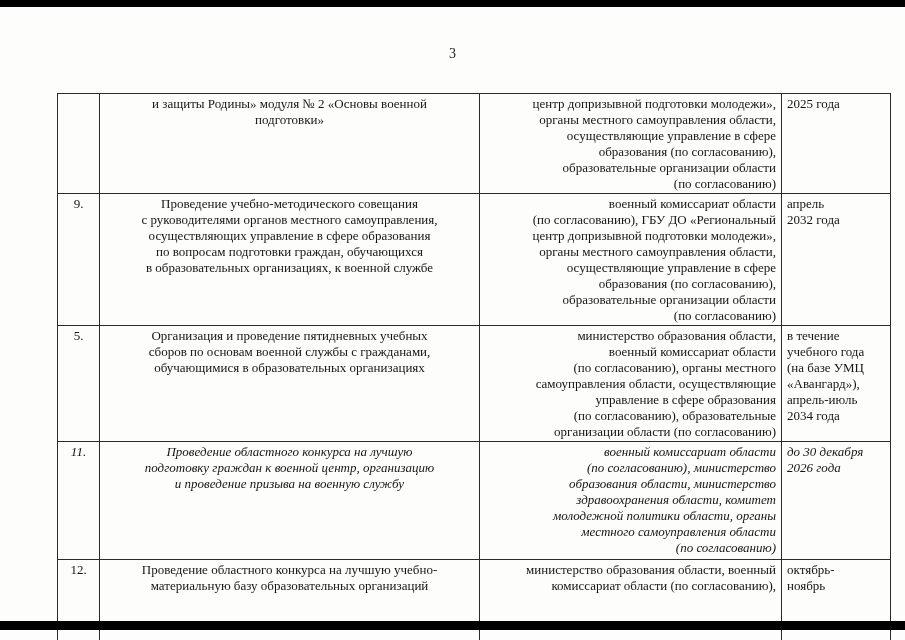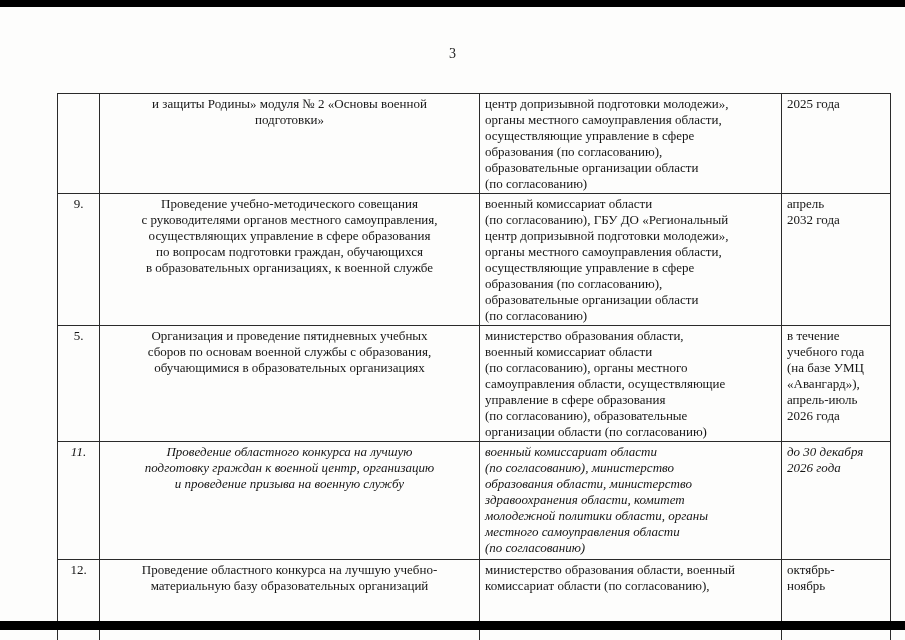--- a/index.html
+++ b/index.html
@@ -47,21 +47,21 @@
   }
   table.doc-table td {
     border: 1px solid #2a2a2a;
     vertical-align: top;
     padding: 2px 5px 1px 5px;
     white-space: pre-line;
     overflow: hidden;
   }
   td.col-num  { width: 31px;  text-align: center; padding-left: 1px; padding-right: 1px; }
   td.col-act  { width: 369px; text-align: center; }
-  td.col-resp { width: 291px; text-align: left; }
+  td.col-resp { width: 291px; text-align: right; }
   td.col-term { width: 98px;  text-align: left; }
   tr.r0 { height: 100px; }
   tr.r1 { height: 132px; }
   tr.r2 { height: 115px; }
   tr.r3 { height: 118px; font-style: italic; }
   tr.r4 { height: 90px; }
 </style>
 </head>
 <body>
 
@@ -99,35 +99,35 @@
 осуществляющие управление в сфере
 образования (по согласованию),
 образовательные организации области
 (по согласованию)</td>
         <td class="col-term">апрель
 2032 года</td>
       </tr>
       <tr class="r2">
         <td class="col-num">5.</td>
         <td class="col-act">Организация и проведение пятидневных учебных
-сборов по основам военной службы с образования,
+сборов по основам военной службы с гражданами,
 обучающимися в образовательных организациях</td>
         <td class="col-resp">министерство образования области,
 военный комиссариат области
 (по согласованию), органы местного
 самоуправления области, осуществляющие
 управление в сфере образования
 (по согласованию), образовательные
 организации области (по согласованию)</td>
         <td class="col-term">в течение
 учебного года
 (на базе УМЦ
 «Авангард»),
 апрель-июль
-2026 года</td>
+2034 года</td>
       </tr>
       <tr class="r3">
         <td class="col-num">11.</td>
         <td class="col-act">Проведение областного конкурса на лучшую
 подготовку граждан к военной центр, организацию
 и проведение призыва на военную службу</td>
         <td class="col-resp">военный комиссариат области
 (по согласованию), министерство
 образования области, министерство
 здравоохранения области, комитет

